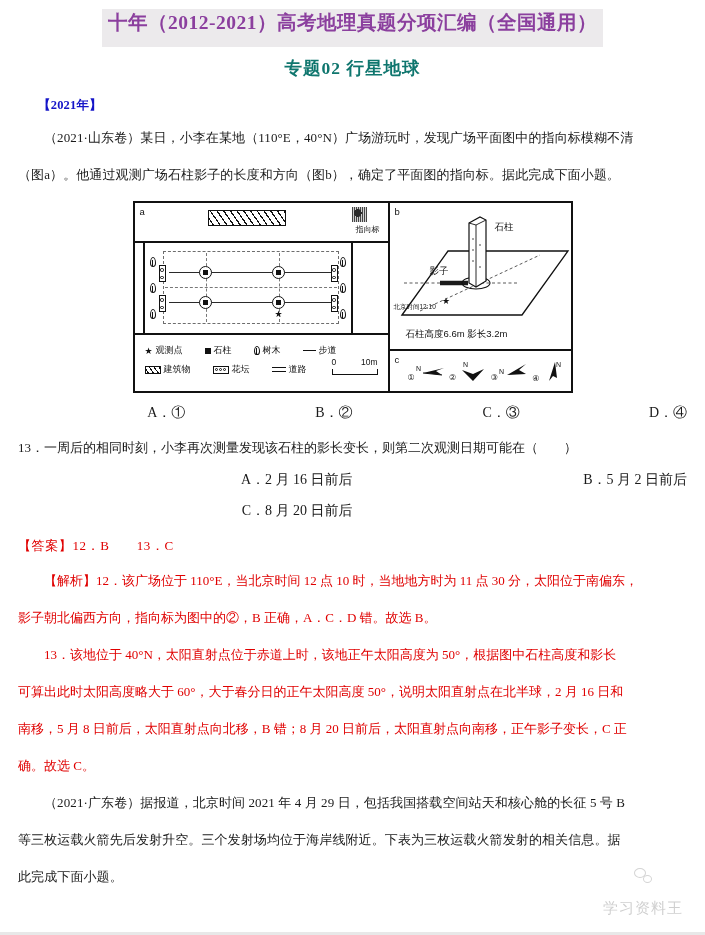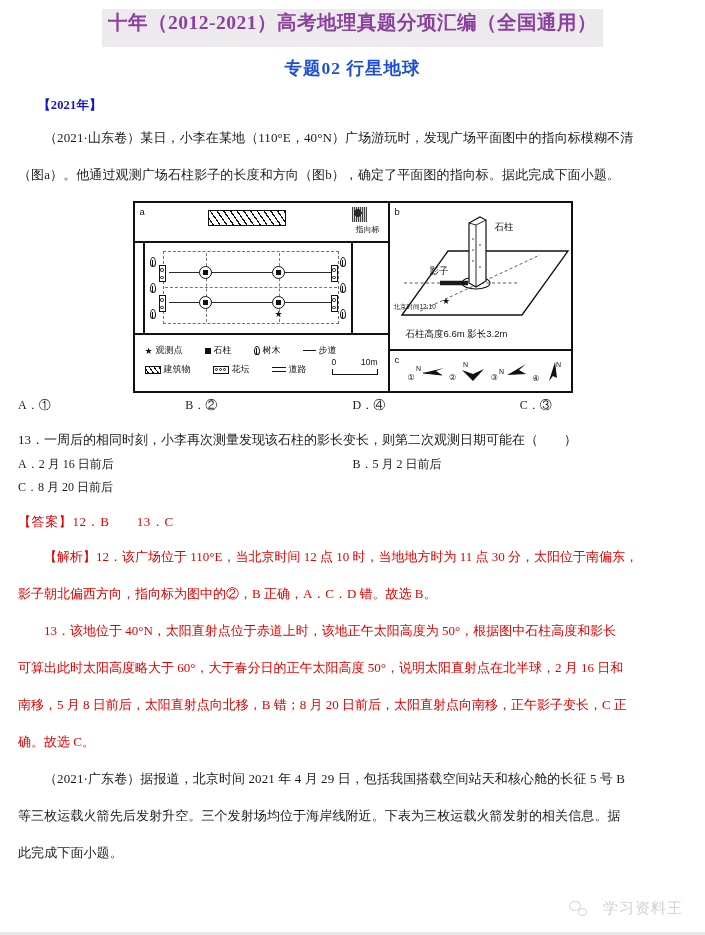--- a/index.html
+++ b/index.html
@@ -36,21 +36,21 @@
     background: #eceaec;
     letter-spacing: 0.5px;
     padding: 2px 6px 12px 6px;
     line-height: 1.25;
     white-space: nowrap;
   }
   .subtitle {
     text-align: center;
     font-size: 17.5px;
     font-weight: bold;
-    color: #1d4ed8;
+    color: #0f766e;
     margin-top: 9px;
     letter-spacing: 1px;
   }
 
   
   .year-tag {
     margin: 17px 0 0 38px;
     font-size: 12.5px;
     font-weight: bold;
     color: #1414c8;
@@ -391,25 +391,26 @@
   .circnum { font-size: 8px; line-height: 8px; margin-bottom: 1px; }
 
   
   .qline {
     margin: 12px 18px 0 18px;
     font-size: 13px;
     line-height: 24px;
     color: #1a1a1a;
   }
   .opts {
-    margin: 1px 18px 0 18px;
-    display: flex;
-    font-size: 12px;
+    margin: 9px 18px 0 18px;
+    display: flex;
+    font-size: 14px;
     line-height: 22px;
     color: #1a1a1a;
+    text-align: right;
   }
   .opts.four > span { width: 25%; }
   .opts.two  > span { width: 50%; }
 
   
   .red {
     color: #e00000;
   }
   .answer-line {
     margin: 13px 18px 0 18px;
@@ -432,20 +433,21 @@
     right: 22px;
     bottom: 17px;
     display: flex;
     align-items: center;
     gap: 16px;
     opacity: 0.42;
     color: #8e8e8e;
     font-family: "Liberation Sans", sans-serif;
     font-size: 15px;
     letter-spacing: 1px;
+    flex-direction: column;
   }
   .wechat-glyph {
     width: 18px; height: 15px;
     position: relative;
   }
   .wechat-glyph::before,
   .wechat-glyph::after {
     content: "";
     position: absolute;
     border: 1.4px solid #9a9a9a;
@@ -659,22 +661,22 @@
           </div>
         </div>
       </div>
 
     </div>
   </div>
 
   <div class="opts four">
     <span>A．①</span>
     <span>B．②</span>
+    <span>C．③</span>
     <span>D．④</span>
-    <span>C．③</span>
   </div>
 
   <div class="qline">13．一周后的相同时刻，小李再次测量发现该石柱的影长变长，则第二次观测日期可能在（　　）</div>
   <div class="opts two">
     <span>A．2 月 16 日前后</span>
     <span>B．5 月 2 日前后</span>
   </div>
   <div class="opts two">
     <span>C．8 月 20 日前后</span>
   </div>

